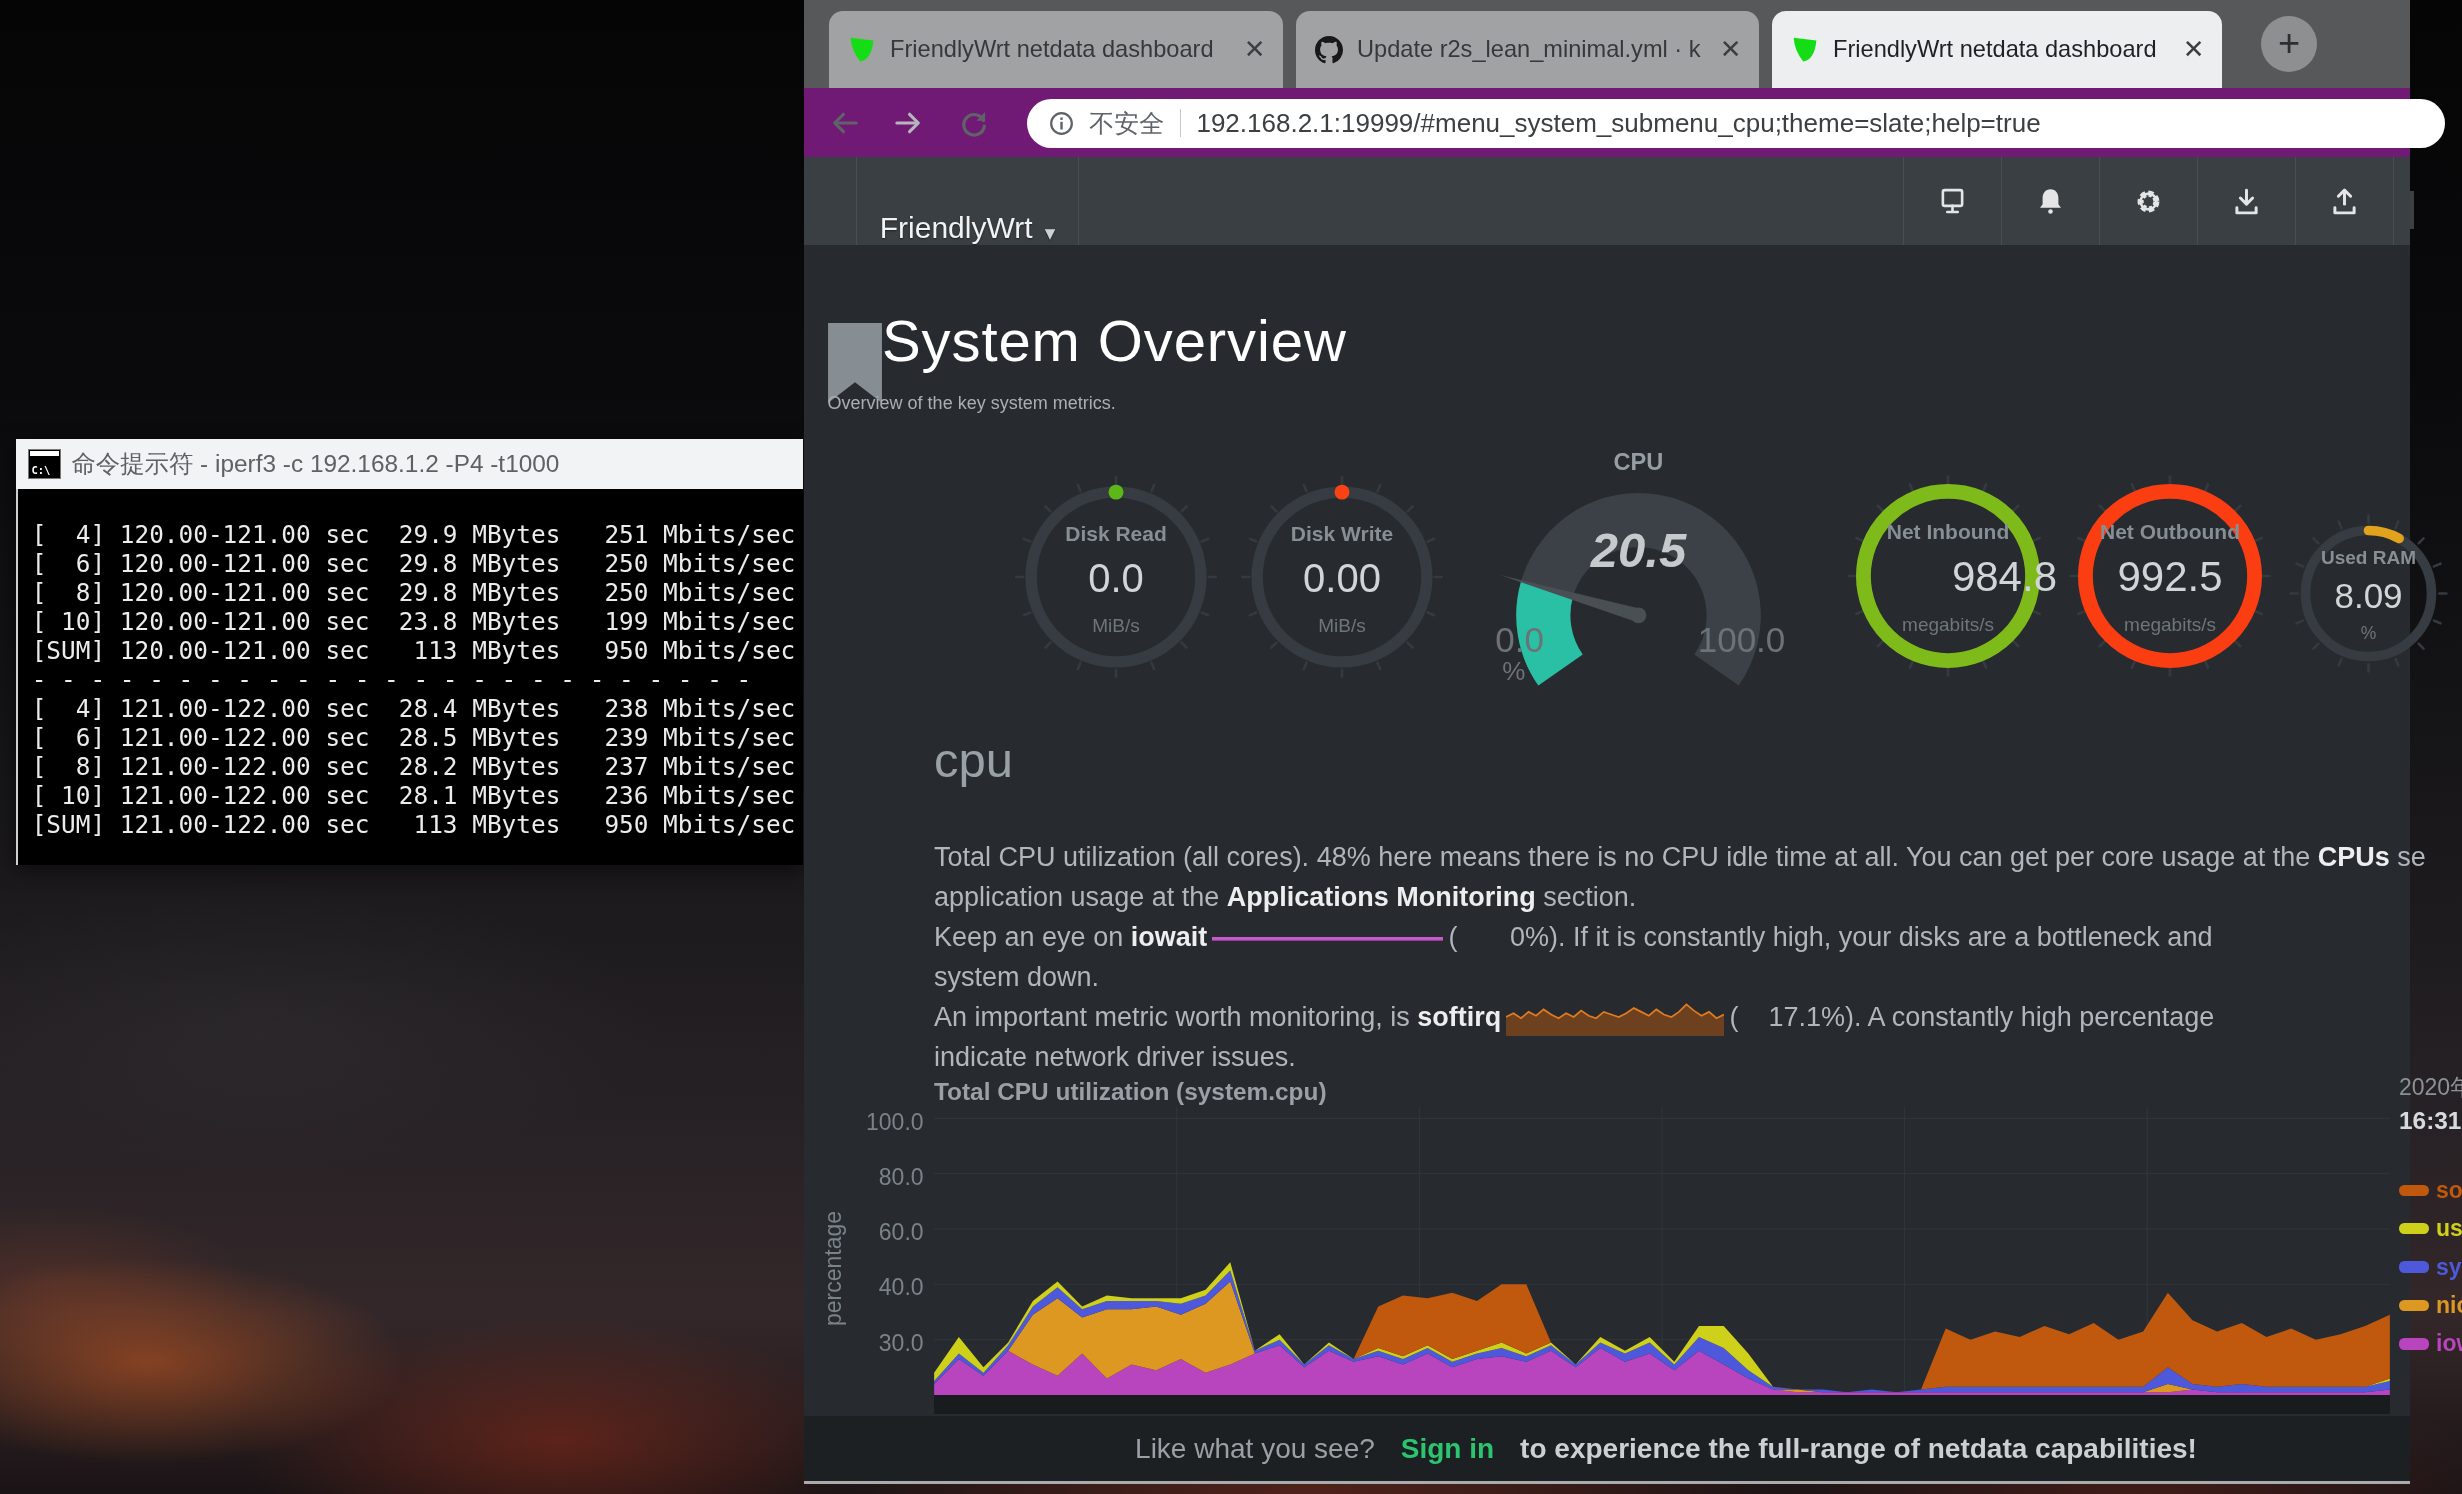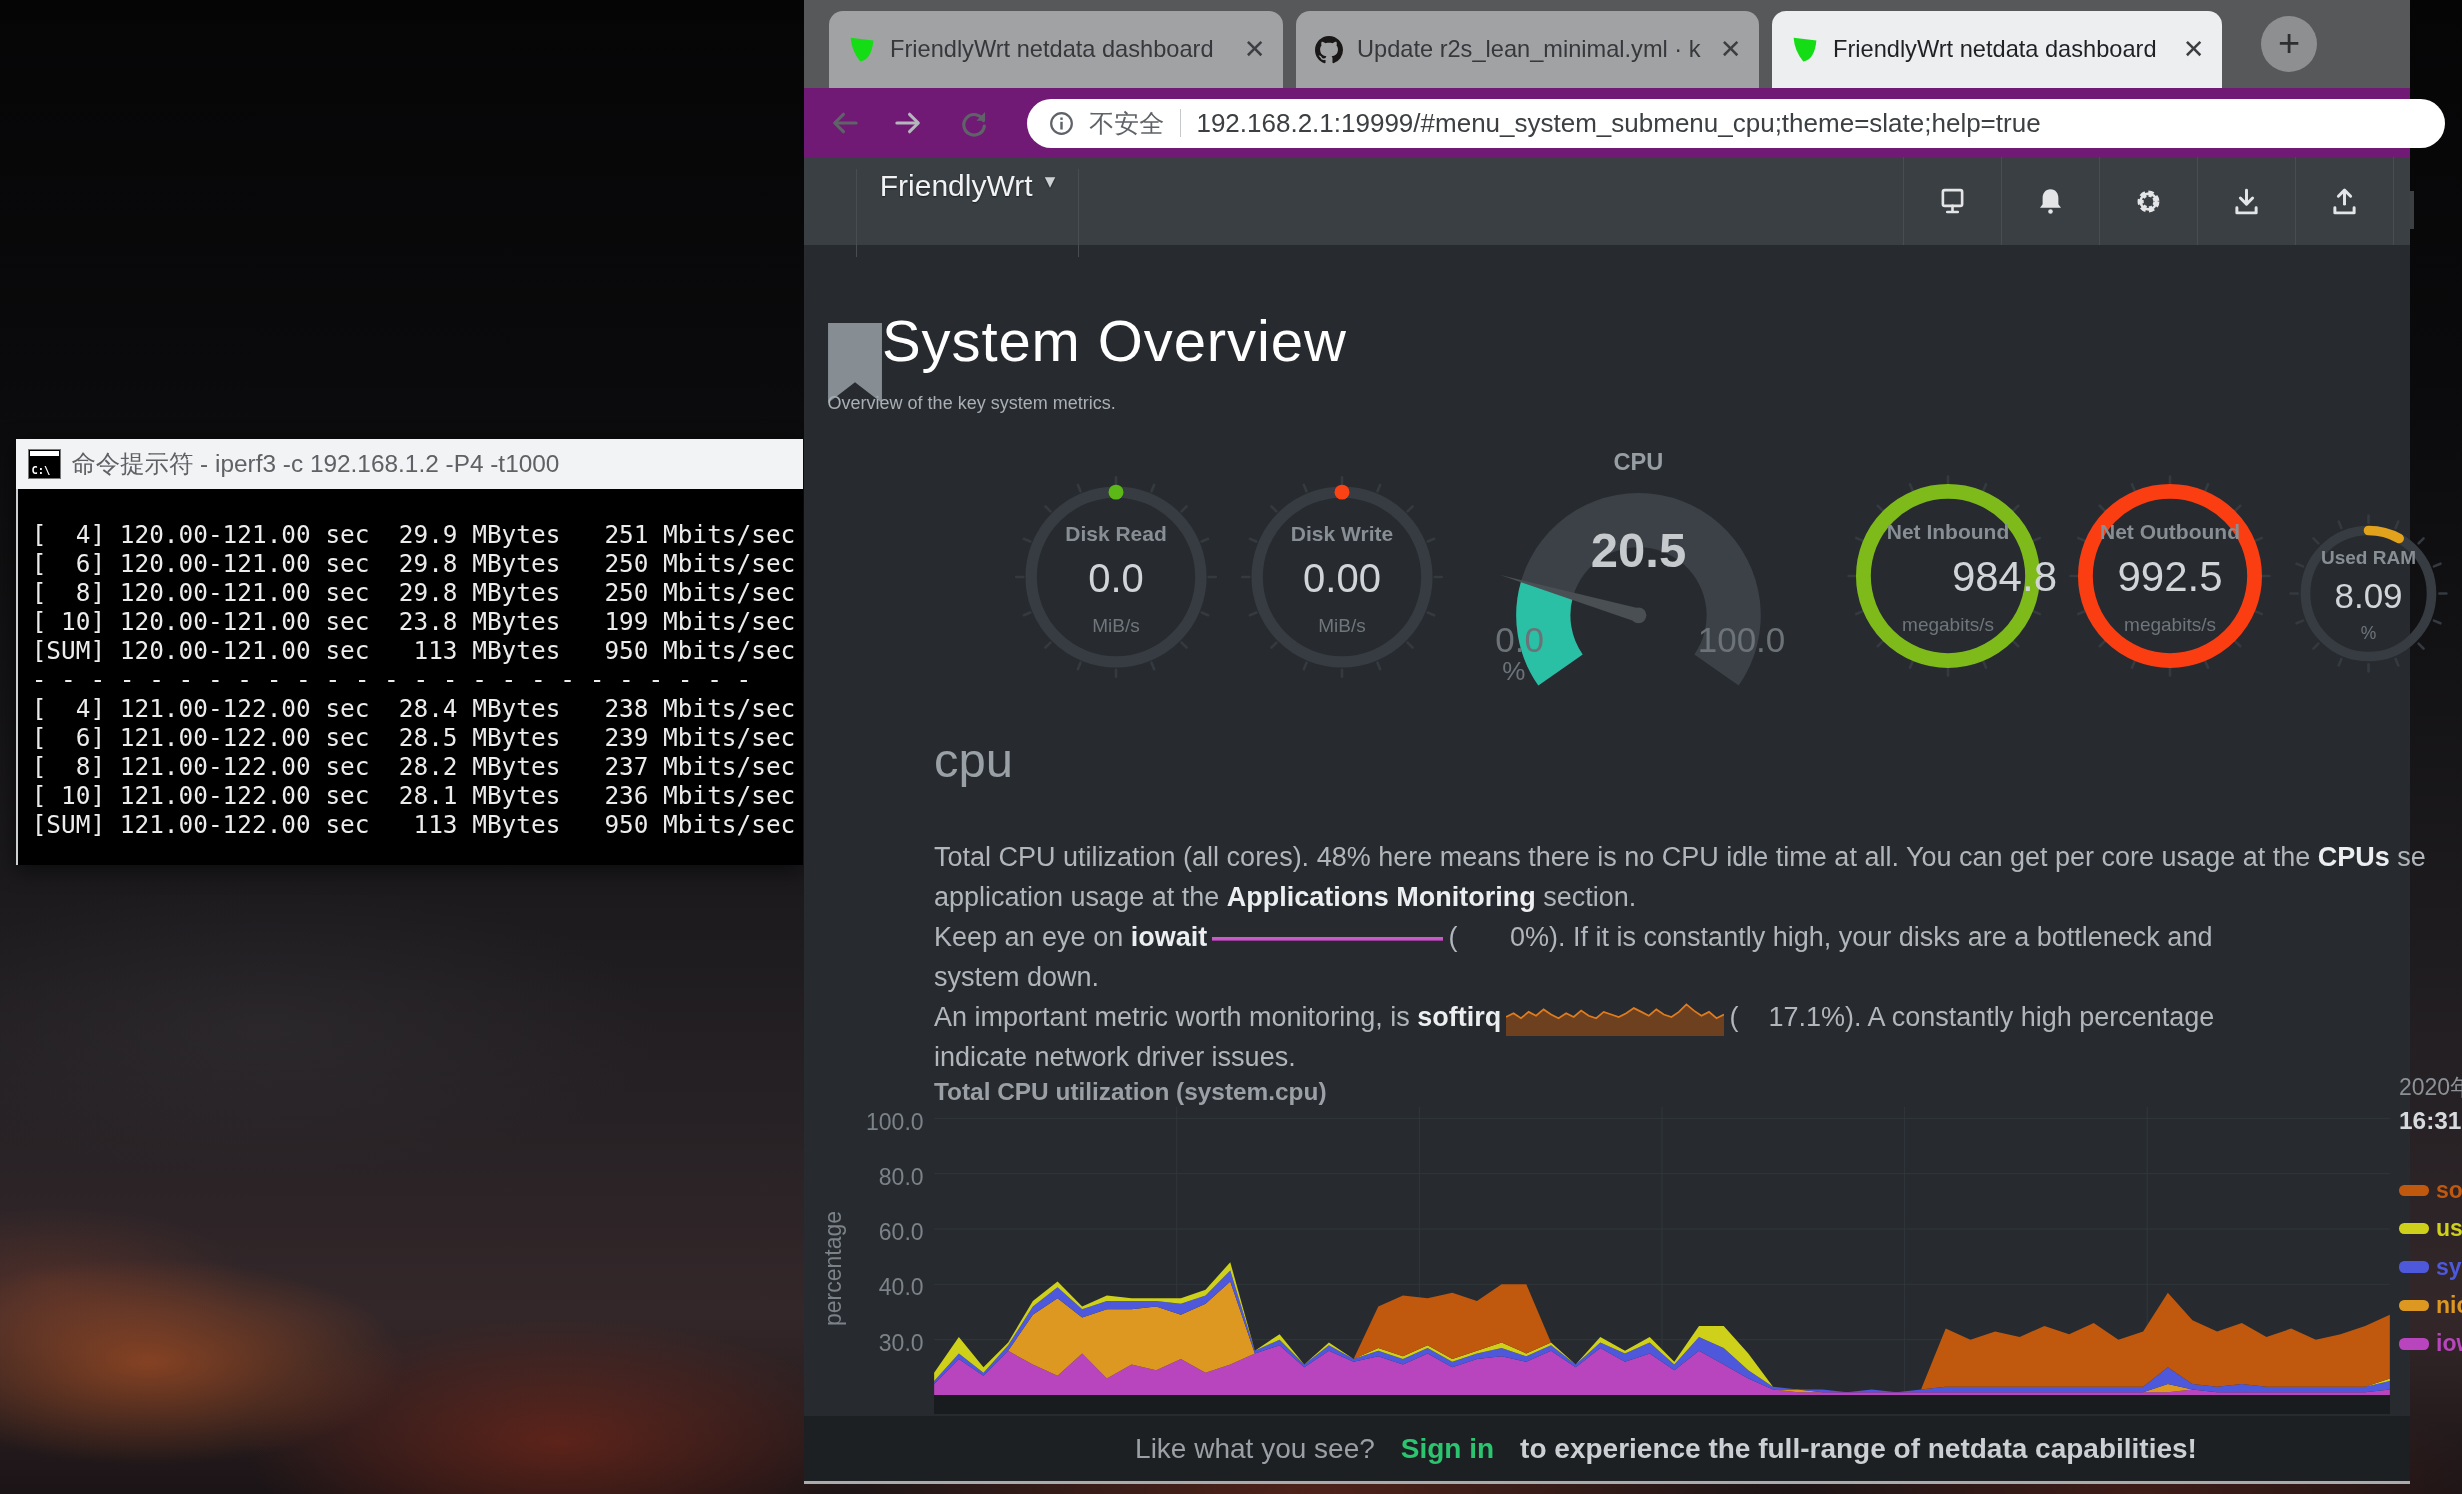--- a/index.html
+++ b/index.html
@@ -39,34 +39,34 @@
   .toolbar{position:absolute;left:0;top:88px;width:100%;height:69px;background:#701a75;}
   .navbtn{position:absolute;top:10.5px;width:49px;height:49px;display:flex;align-items:center;justify-content:center;}
   .omnibox{position:absolute;left:223px;top:10.5px;width:1418px;height:49px;background:#ffffff;border-radius:24.4px;
     display:flex;align-items:center;overflow:hidden;}
   .sec-label{font-size:25px;color:#5f6368;margin-left:12.2px;white-space:nowrap;}
   .omni-sep{width:0.9px;height:28px;background:#c6c8ca;margin:0 15.7px;}
   .url-text{font-size:26px;color:#3c4043;white-space:nowrap;}
   .edge-ico{position:absolute;right:-3.5px;top:103px;width:12.2px;height:38px;background:#3c4043;border-radius:5.2px 0 0 5.2px;}
   
   .nd-nav{position:absolute;left:0;top:157px;width:100%;height:88px;background:#3a3f44;}
-  .nd-brand{position:absolute;left:52px;top:12px;width:221px;height:100%;border-left:0.9px solid #474d52;border-right:0.9px solid #474d52;
-    display:flex;align-items:flex-start;justify-content:center;color:#f1f2f3;font-size:30px;text-shadow:0 0.9px 1.7px rgba(0,0,0,.5);}
+  .nd-brand{position:absolute;left:52px;top:0;width:221px;height:100%;border-left:0.9px solid #474d52;border-right:0.9px solid #474d52;
+    display:flex;align-items:flex-end;justify-content:center;color:#f1f2f3;font-size:30px;text-shadow:0 0.9px 1.7px rgba(0,0,0,.5);}
   .nd-brand .caret{font-size:21px;color:#cfd2d4;margin-left:12.2px;}
   .nd-navbtns{position:absolute;right:15.7px;top:0;height:100%;display:flex;}
   .nd-navbtn{width:97px;height:100%;border-left:0.9px solid #474d52;display:flex;align-items:center;justify-content:center;}
   .nd-navbtn:last-child{border-right:0.9px solid #474d52;}
   .nd-h1{position:absolute;left:78px;top:307px;font-size:58px;color:#ffffff;letter-spacing:0.9px;}
   .nd-sub{position:absolute;left:23.6px;top:393px;font-size:18px;color:#a9afb5;}
   .gauge{position:absolute;}
   .gauge .g-label{position:absolute;left:0;right:0;text-align:center;font-weight:bold;color:#878e94;}
   .gauge .g-value{position:absolute;left:0;right:0;text-align:center;color:#d2d5d8;}
   .gauge .g-units{position:absolute;left:0;right:0;text-align:center;color:#6e757b;}
   .cpu-g-title{position:absolute;left:0;right:0;top:4.4px;text-align:center;font-weight:bold;font-size:23.6px;color:#969da3;}
-  .cpu-g-value{position:absolute;left:0;right:0;top:77px;text-align:center;font-weight:bold;font-size:49px;color:#c6cacd;}
+  .cpu-g-value{position:absolute;left:0;right:0;top:77px;text-align:center;font-weight:bold;font-size:49px;color:#c6cacd;font-style:italic;}
   .cpu-g-min{position:absolute;left:5.2px;top:175px;font-size:35px;color:#6b7278;}
   .cpu-g-max{position:absolute;right:1.7px;top:175px;font-size:35px;color:#6b7278;}
   .cpu-g-units{position:absolute;left:12.2px;top:211px;font-size:26px;color:#6b7278;}
   .nd-cpu-h{position:absolute;left:130px;top:732px;font-size:49px;color:#99a0a6;}
   .nd-paras{position:absolute;left:130px;top:837px;width:1528px;font-size:27px;line-height:40px;color:#b0b6bb;overflow:hidden;}
   .nd-paras .ln{white-space:nowrap;overflow:hidden;height:40px;}
   .nd-paras b{color:#eceeef;font-weight:bold;}
   .iow-spark{display:inline-block;width:231px;height:4.4px;background:linear-gradient(180deg,#c75bc9 60%,#7e2f80 100%);
     vertical-align:middle;margin:0 5.2px;}
   .soft-spark{display:inline-block;width:218px;height:35px;vertical-align:middle;margin:0 5.2px;}

